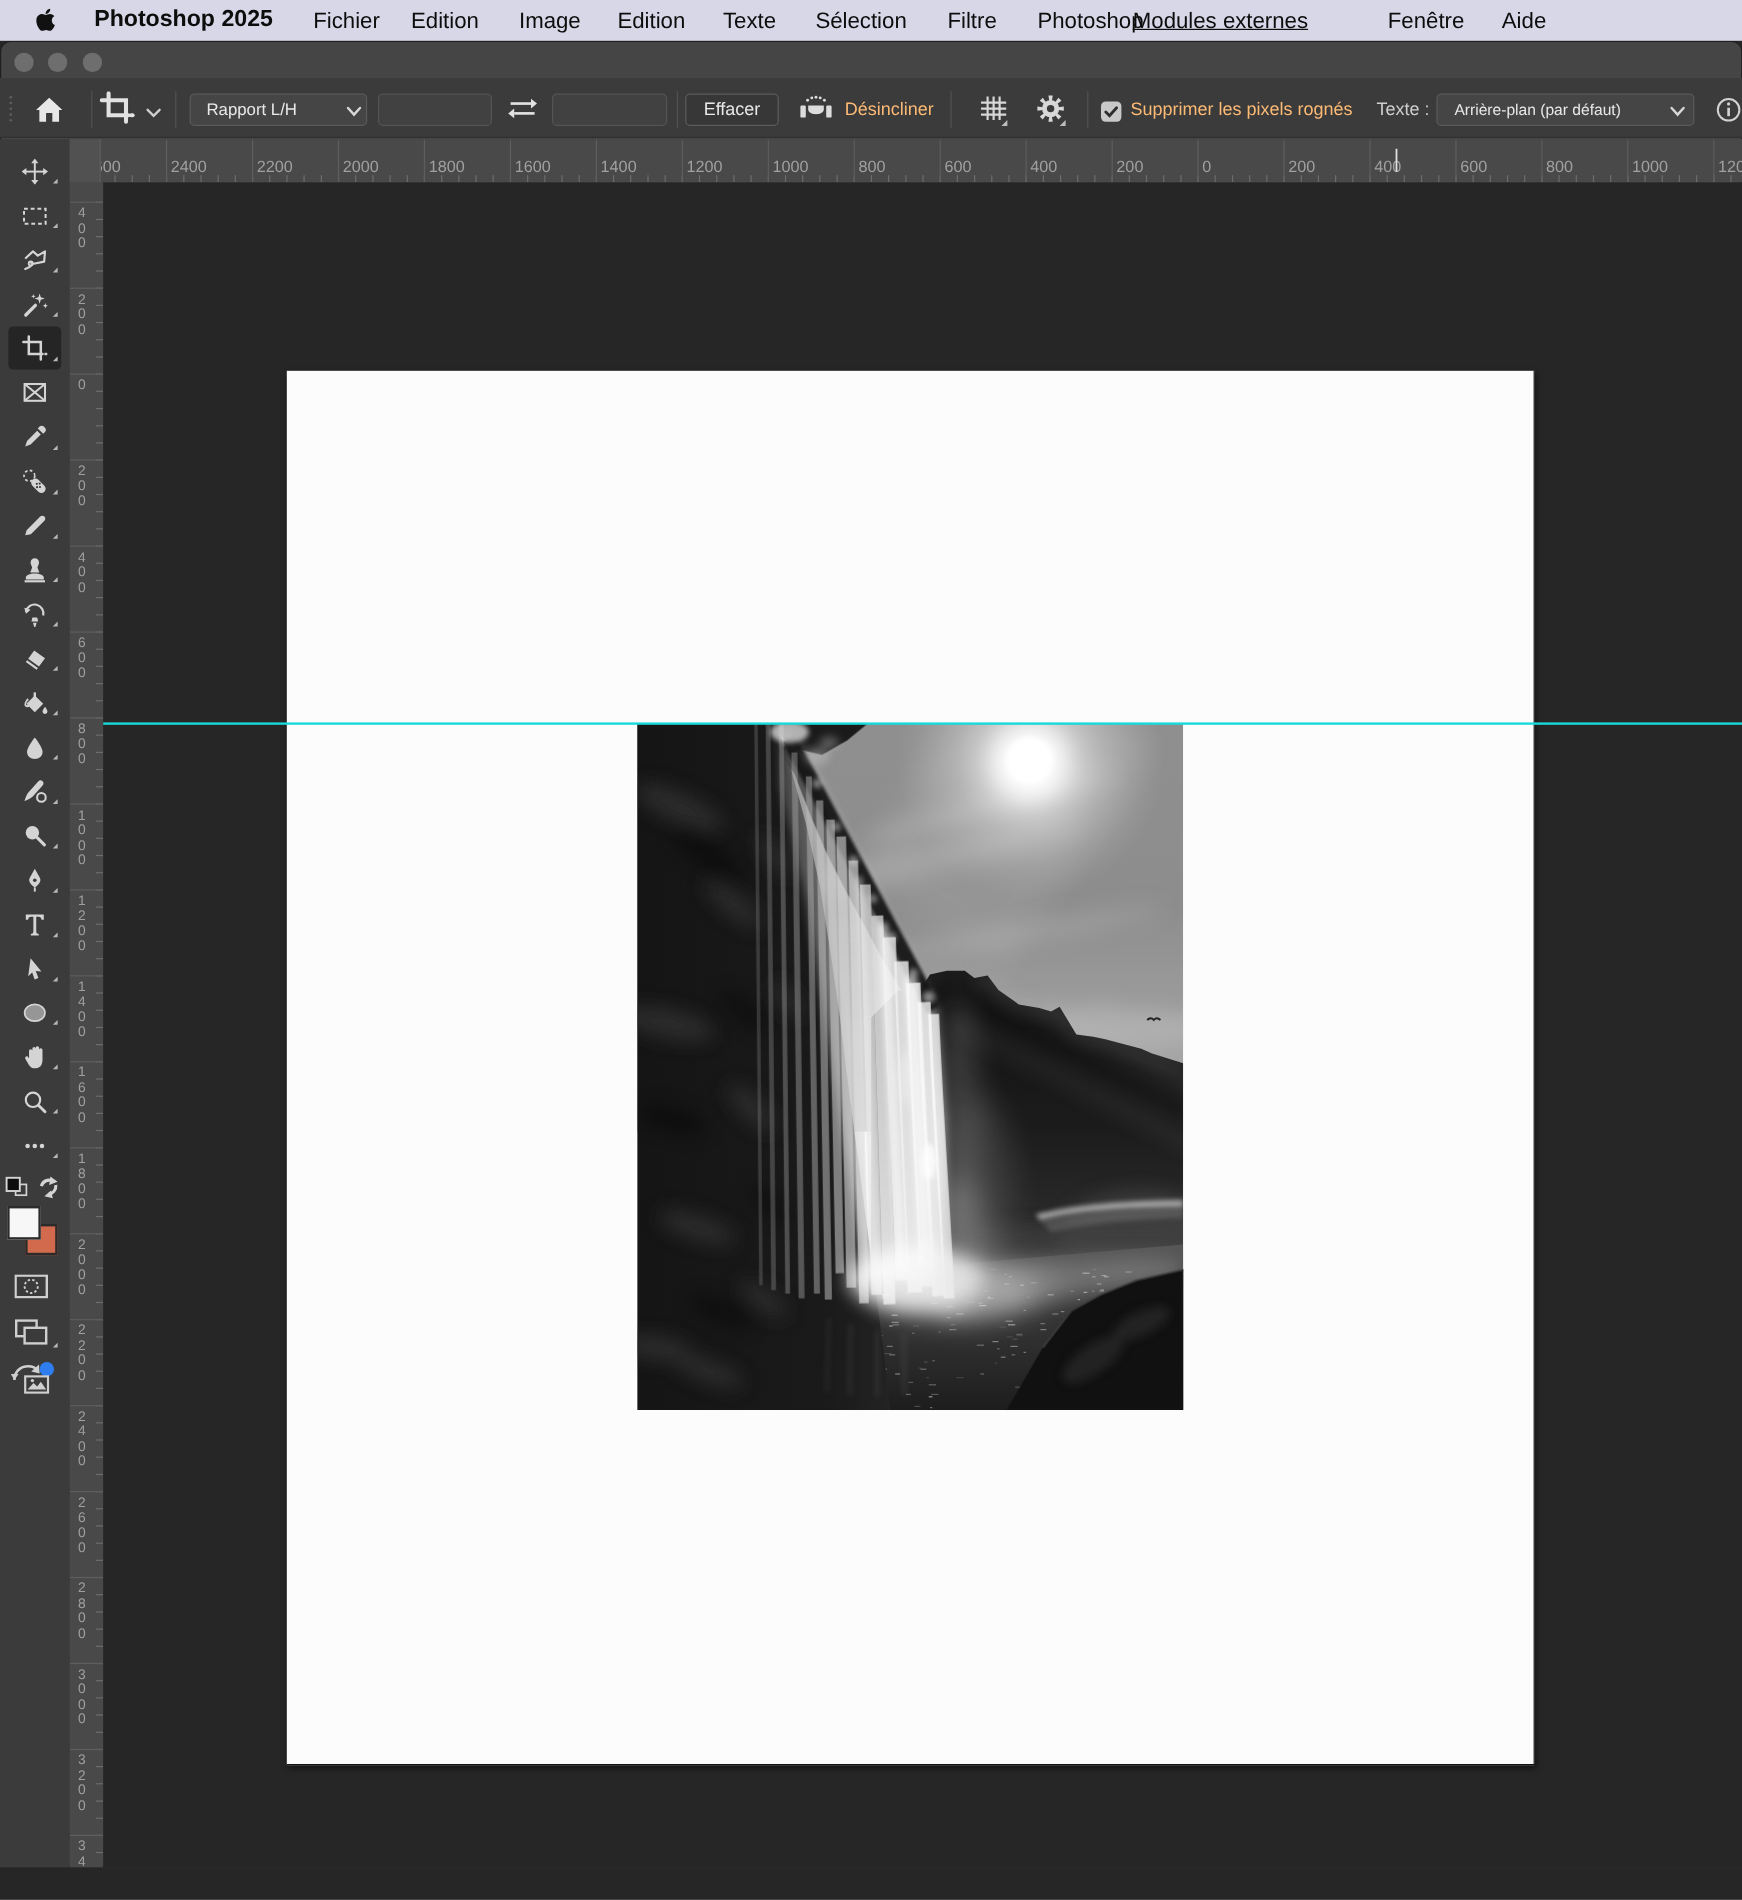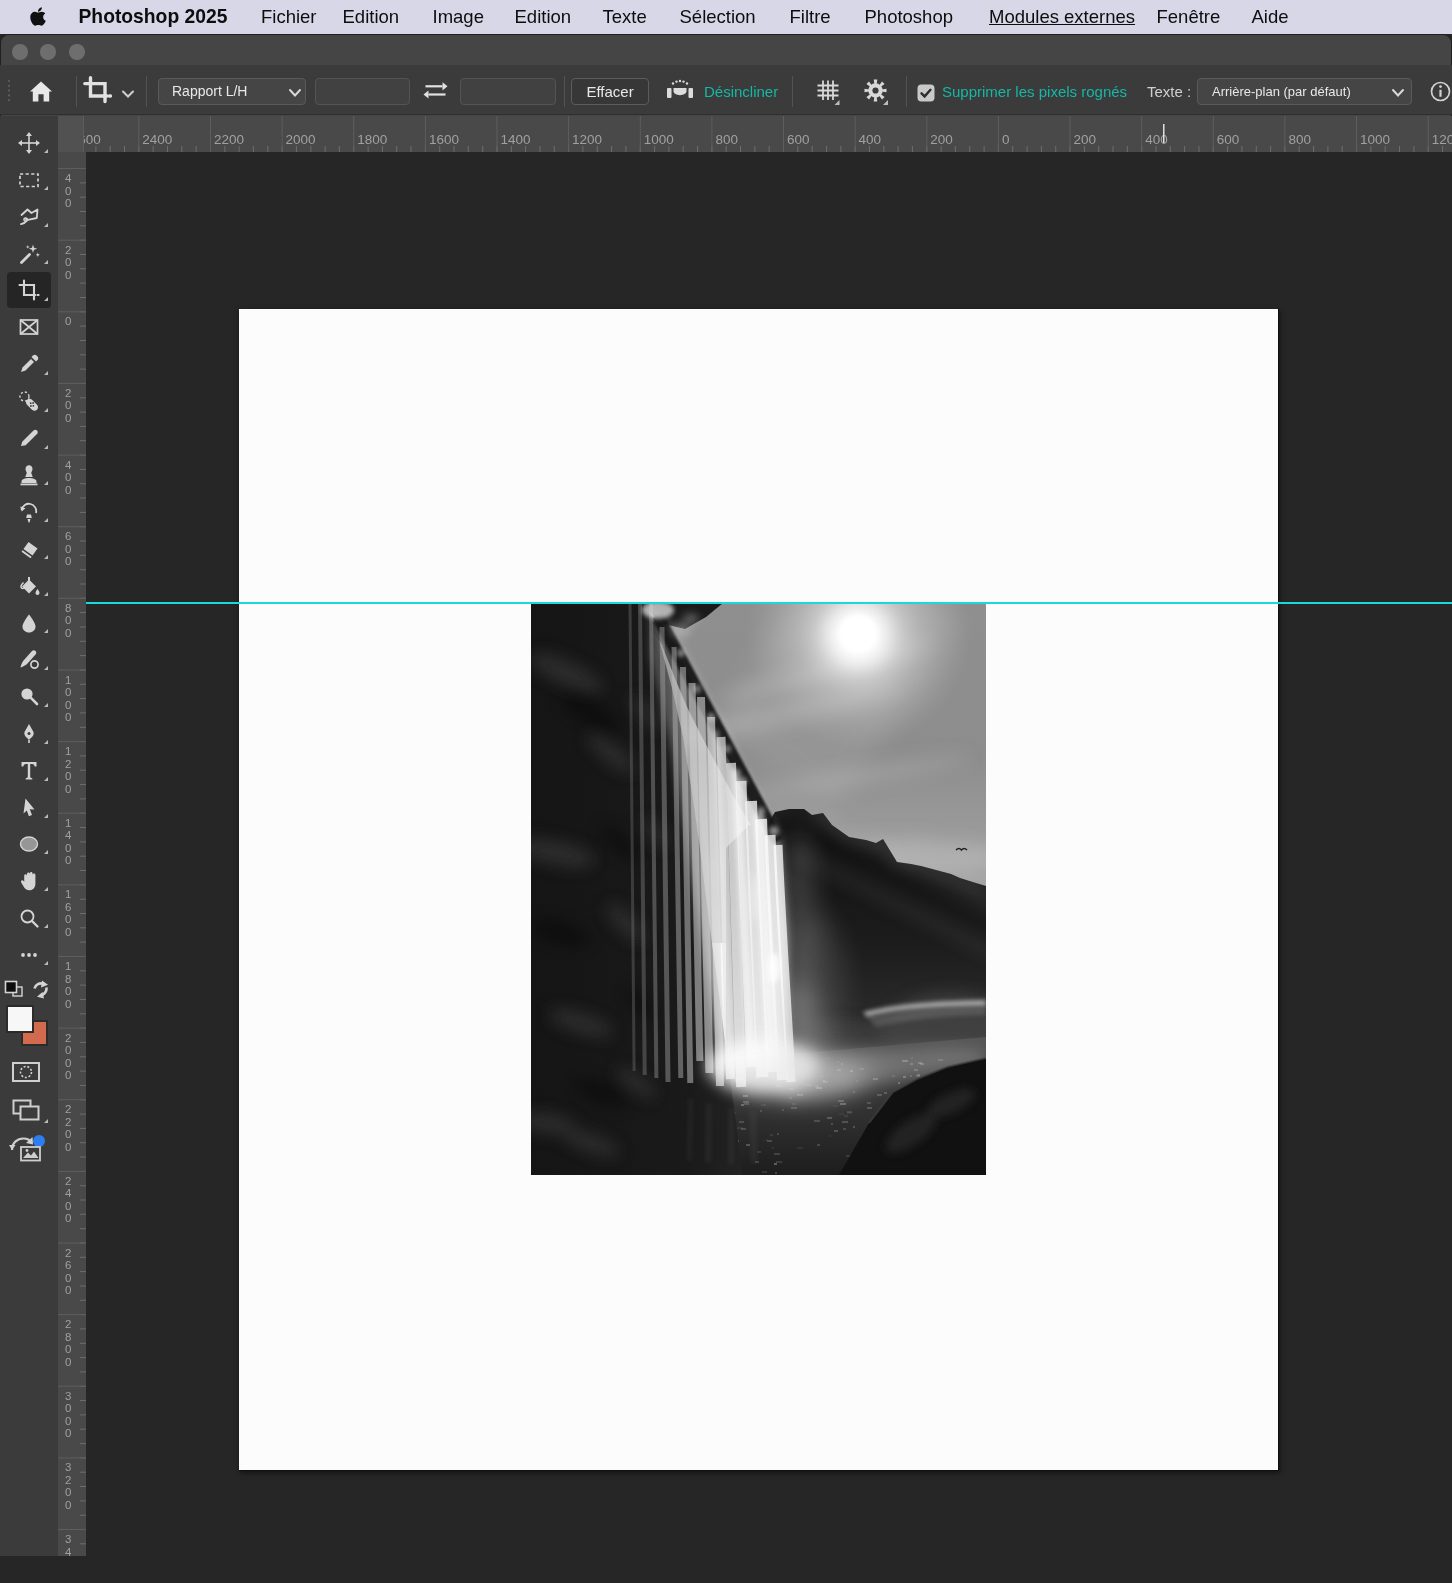--- a/index.html
+++ b/index.html
@@ -8,21 +8,21 @@
 #menubar{position:absolute;left:0;top:0;width:1452px;height:34px;background:#d7d7e8;z-index:50;}
 .mi{position:absolute;top:0;height:16px;line-height:33px;font-size:18.5px;color:#0d0d0d;white-space:nowrap;}
 #window{position:absolute;left:0;top:34px;width:1452px;height:1522px;background:#454545;
  border-radius:9px 9px 0 0;overflow:hidden;box-shadow:0 0 0 1px rgba(0,0,0,.55) inset;}
 .tl{position:absolute;top:10px;width:15.6px;height:15.6px;border-radius:50%;background:#6e6e6e;}
 #optbar{position:absolute;left:0;top:31px;width:1452px;height:50px;background:#3b3b3b;border-bottom:1px solid #303030;}
 .sep{position:absolute;top:11px;width:1px;height:31px;background:#525252;}
 .ctl{position:absolute;top:13px;height:27px;background:#454545;border:1px solid #5a5a5a;border-radius:4px;
  color:#e8e8e8;font-size:14px;line-height:25px;}
 .fld{position:absolute;top:13px;height:27px;background:#414141;border:1px solid #545454;border-radius:4px;}
-.otext{position:absolute;top:13px;height:27px;line-height:27px;font-size:15px;color:#14b8a6;white-space:nowrap;}
+.otext{position:absolute;top:13px;height:27px;line-height:27px;font-size:15px;color:#fdba74;white-space:nowrap;}
 #hruler{position:absolute;left:58px;top:82px;width:1394px;height:36px;background:#494949;overflow:hidden;}
 #vruler{position:absolute;left:58px;top:118px;width:28px;height:1431px;background:#494949;overflow:hidden;}
 #corner{position:absolute;left:58px;top:82px;width:26px;height:36px;background:#515151;border-right:1px solid #5d5d5d;z-index:5;}
 #toolbar{position:absolute;left:0;top:82px;width:58px;height:1467px;background:#3b3b3b;}
 #canvas{position:absolute;left:86px;top:118px;width:1366px;height:1431px;background:#262626;}
 #doc{position:absolute;left:239px;top:275px;width:1040px;height:1162px;background:#fcfcfc;
  box-shadow:1px 2px 5px rgba(0,0,0,.55);border-right:1px solid #101010;border-bottom:1px solid #101010;}
 #photo{position:absolute;left:531px;top:569px;width:455px;height:572px;}
 #guide{position:absolute;left:86px;top:567.5px;width:1366px;height:2px;background:#1bd9d9;z-index:30;}
 .tool{position:absolute;left:18px;width:22px;height:22px;}
@@ -35,21 +35,21 @@
 <div id="menubar">
     <div class="mi" style="left:78.5px;font-weight:bold;font-size:19.3px;">Photoshop 2025</div>
     <div class="mi" style="left:261px;">Fichier</div>
     <div class="mi" style="left:342.5px;">Edition</div>
     <div class="mi" style="left:432.5px;">Image</div>
     <div class="mi" style="left:514.5px;">Edition</div>
     <div class="mi" style="left:602.5px;">Texte</div>
     <div class="mi" style="left:679.5px;">Sélection</div>
     <div class="mi" style="left:789.5px;">Filtre</div>
     <div class="mi" style="left:864.5px;">Photoshop</div>
-    <div class="mi" style="left:989px;text-decoration:underline;">Modules externes</div>
+    <div class="mi" style="left:944px;text-decoration:underline;">Modules externes</div>
     <div class="mi" style="left:1156.5px;">Fenêtre</div>
     <div class="mi" style="left:1251.5px;">Aide</div>
   </div>
 <div id="window">
 <div class="tl" style="left:12.1px"></div>
     <div class="tl" style="left:40px"></div>
     <div class="tl" style="left:69.3px"></div>
     <div id="optbar">
 <svg class="abs" style="left:6px;top:14px" width="6" height="24" viewBox="0 0 6 24">
         <circle cx="3" cy="2" r="1.1" fill="#5f5f5f"></circle>

